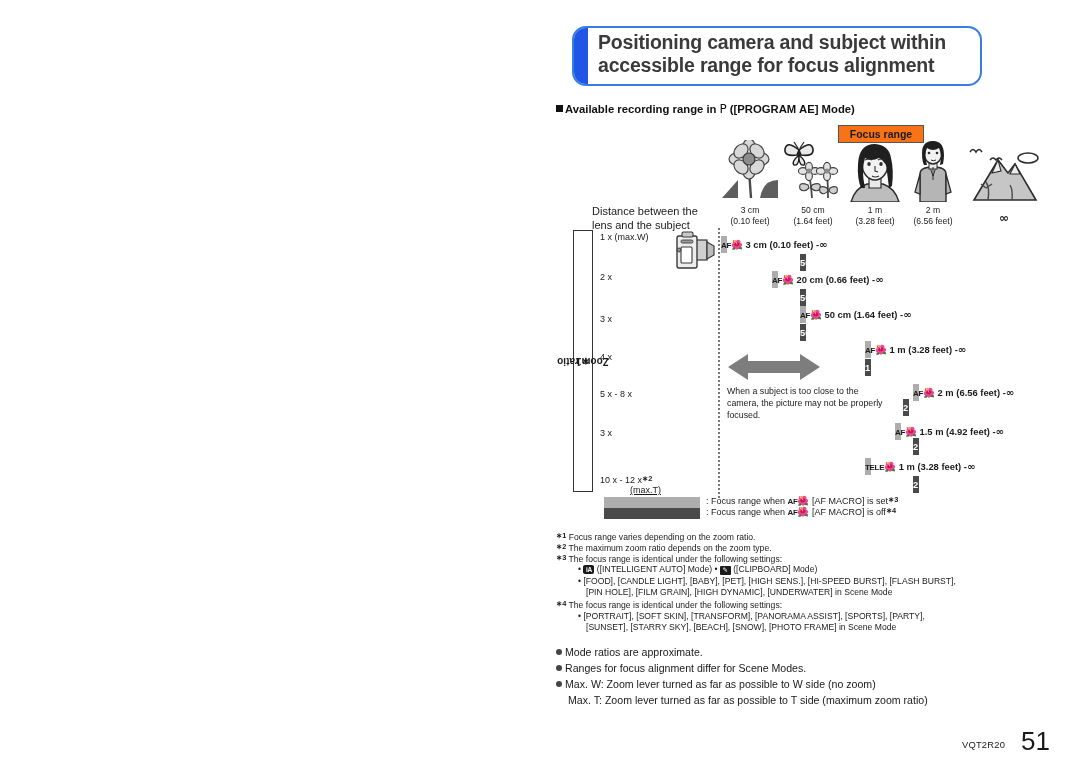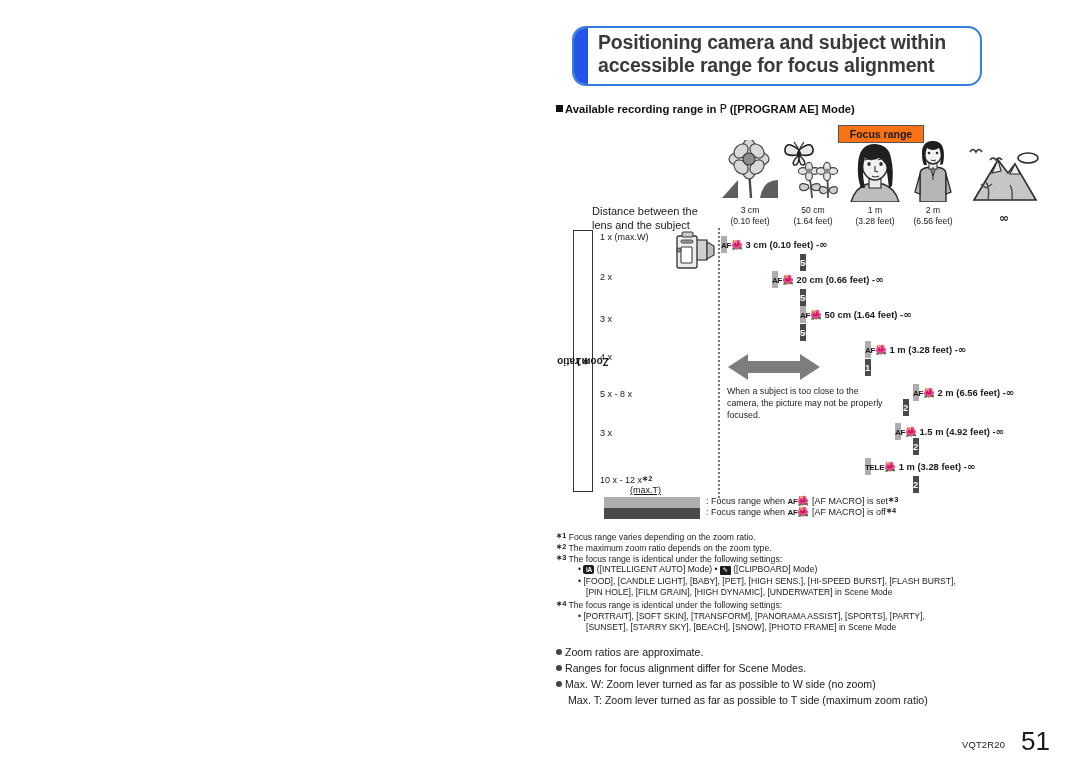--- a/index.html
+++ b/index.html
@@ -387,21 +387,21 @@
   </div>
   <div class="fn" style="left:578px;top:576px;">• [FOOD], [CANDLE LIGHT], [BABY], [PET], [HIGH SENS.], [HI-SPEED BURST], [FLASH BURST],</div>
   <div class="fn" style="left:586px;top:587px;">[PIN HOLE], [FILM GRAIN], [HIGH DYNAMIC], [UNDERWATER] in Scene Mode</div>
   <div class="fn" style="left:556px;top:599px;">
     <span class="sup">∗4</span> <span>The focus range is identical under the following settings:</span>
   </div>
   <div class="fn" style="left:578px;top:611px;">• [PORTRAIT], [SOFT SKIN], [TRANSFORM], [PANORAMA ASSIST], [SPORTS], [PARTY],</div>
   <div class="fn" style="left:586px;top:622px;">[SUNSET], [STARRY SKY], [BEACH], [SNOW], [PHOTO FRAME] in Scene Mode</div>
 
   <div class="bl" style="left:556px;top:645px;">
-    <span class="dot"></span><span>Zoom ratios are approximate.</span>
+    <span class="dot"></span><span>Mode ratios are approximate.</span>
   </div>
   <div class="bl" style="left:556px;top:661px;">
     <span class="dot"></span><span>Ranges for focus alignment differ for Scene Modes.</span>
   </div>
   <div class="bl" style="left:556px;top:677px;">
     <span class="dot"></span><span>Max. W: Zoom lever turned as far as possible to W side (no zoom)</span>
   </div>
   <div class="bl" style="left:568px;top:693px;">Max. T: Zoom lever turned as far as possible to T side (maximum zoom ratio)</div>
 
   <div class="pn-code">VQT2R20</div>

